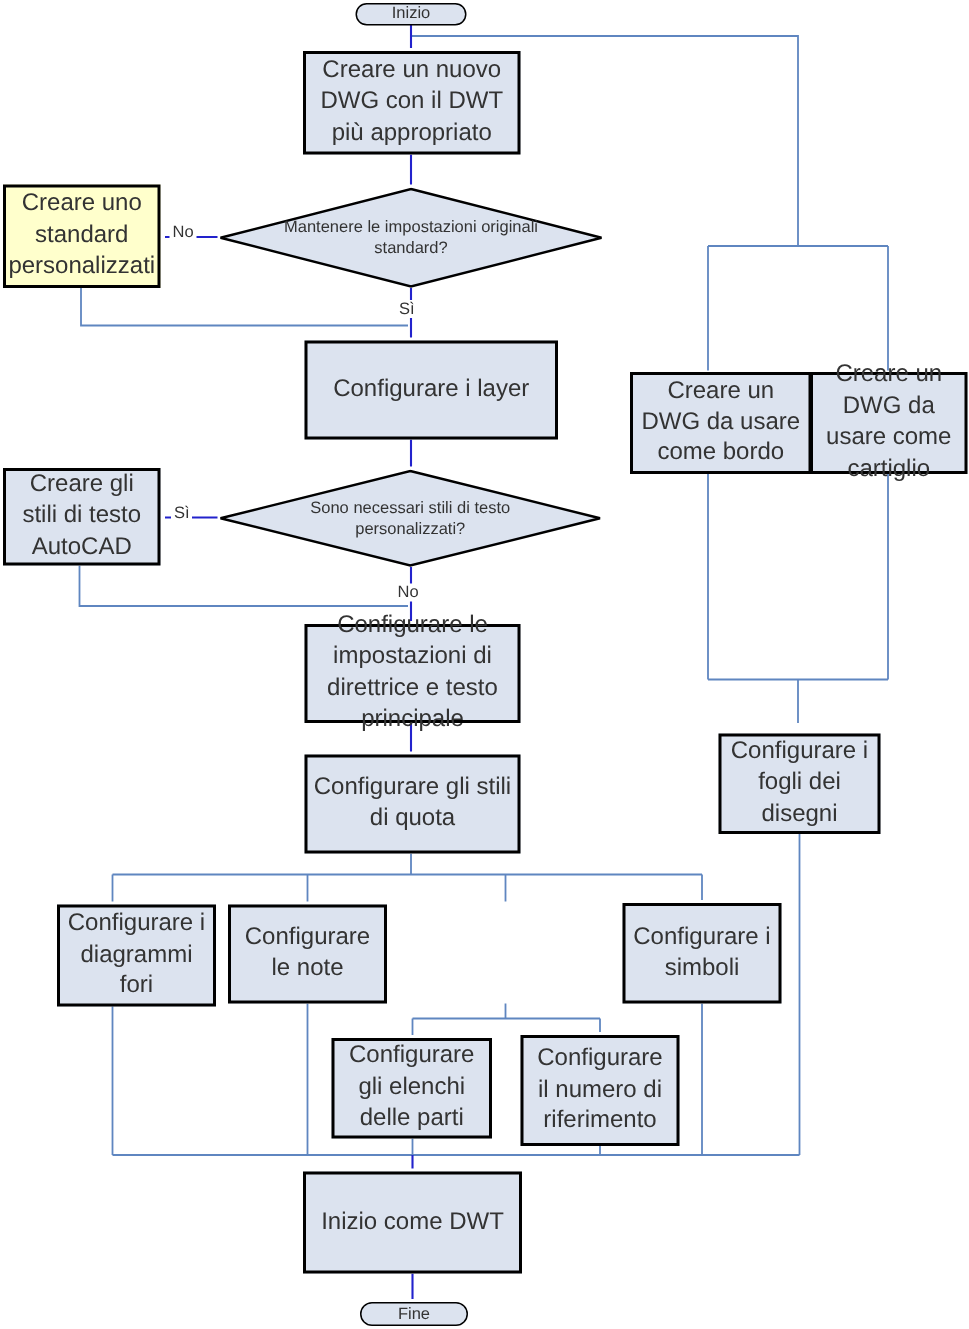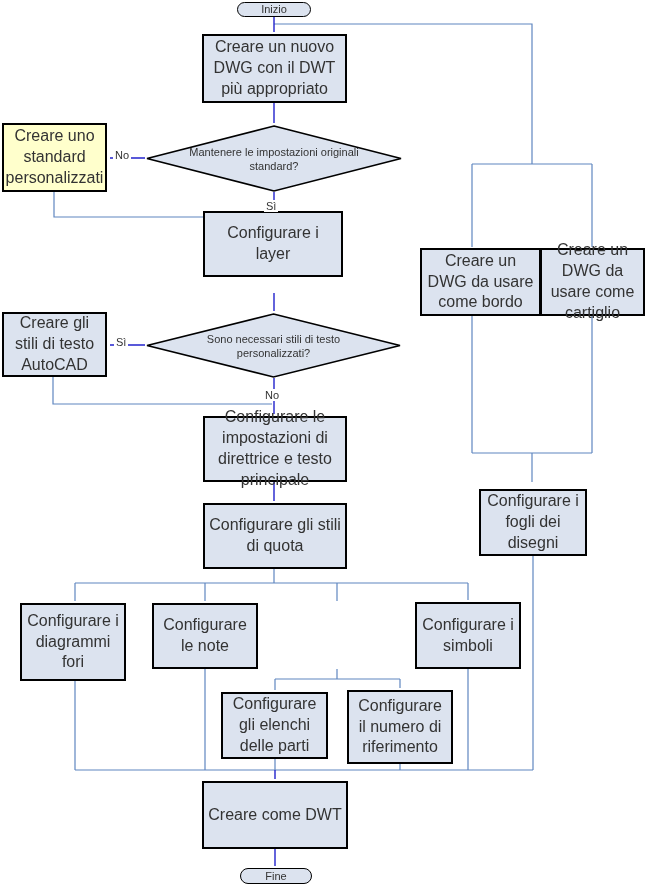--- a/index.html
+++ b/index.html
@@ -90,33 +90,33 @@
   <div class="node terminator" style="left:240px;top:868px;width:72px;height:16px">
     <span>Fine</span>
   </div>
 
   <div class="node" style="left:202px;top:34px;width:145px;height:69px">
     <span>Creare un nuovo DWG con il DWT più appropriato</span>
   </div>
   <div class="node yellow" style="left:2px;top:123px;width:105px;height:69px">
     <span>Creare uno standard personalizzati</span>
   </div>
-  <div class="node" style="left:203px;top:211px;width:140px;height:66px">
+  <div class="node" style="left:203px;top:227px;width:169px;height:66px">
     <span>Configurare i layer</span>
   </div>
   <div class="node" style="left:2px;top:312px;width:105px;height:65px">
     <span>Creare gli stili di testo AutoCAD</span>
   </div>
   <div class="node" style="left:203px;top:416px;width:144px;height:66px">
     <span>Configurare le impostazioni di direttrice e testo principale</span>
   </div>
   <div class="node" style="left:203px;top:503px;width:144px;height:66px">
     <span>Configurare gli stili di quota</span>
   </div>
-  <div class="node" style="left:20px;top:603px;width:106px;height:78px">
+  <div class="node" style="left:38px;top:603px;width:106px;height:68px">
     <span>Configurare i diagrammi fori</span>
   </div>
   <div class="node" style="left:152px;top:603px;width:106px;height:66px">
     <span>Configurare le note</span>
   </div>
   <div class="node" style="left:415px;top:602px;width:106px;height:67px">
     <span>Configurare i simboli</span>
   </div>
   <div class="node" style="left:221px;top:692px;width:107px;height:67px">
     <span>Configurare gli elenchi delle parti</span>
@@ -127,21 +127,21 @@
   <div class="node" style="left:420px;top:248px;width:121px;height:68px">
     <span>Creare un DWG da usare come bordo</span>
   </div>
   <div class="node" style="left:540px;top:248px;width:105px;height:68px">
     <span>Creare un DWG da usare come cartiglio</span>
   </div>
   <div class="node" style="left:479px;top:489px;width:108px;height:67px">
     <span>Configurare i fogli dei disegni</span>
   </div>
   <div class="node" style="left:202px;top:781px;width:146px;height:68px">
-    <span>Creare come DWT</span>
+    <span>Inizio come DWT</span>
   </div>
 
   <div class="diamond" style="left:145px;top:125px;width:258px;height:67px">
     <svg viewBox="0 0 258 67" preserveAspectRatio="none">
       <polygon points="129,1 256,33.5 129,66 2,33.5"></polygon>
     </svg>
     <span class="dtext">Mantenere le impostazioni originali standard?</span>
   </div>
   <div class="diamond" style="left:145px;top:313px;width:257px;height:65px">
     <svg viewBox="0 0 257 65" preserveAspectRatio="none">

